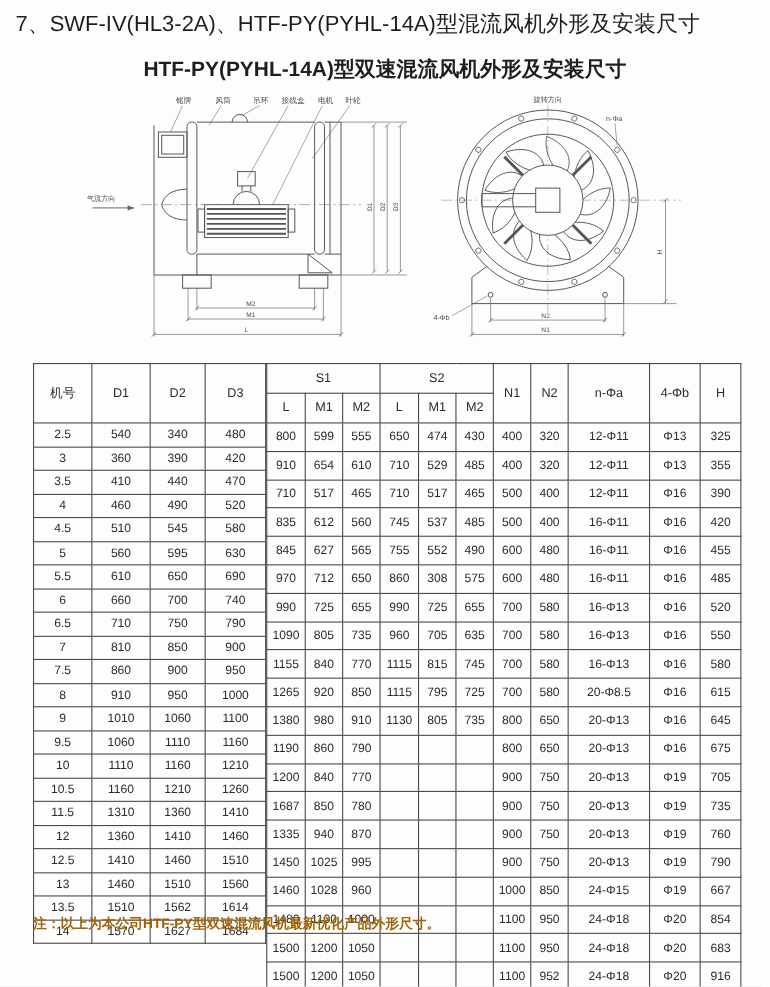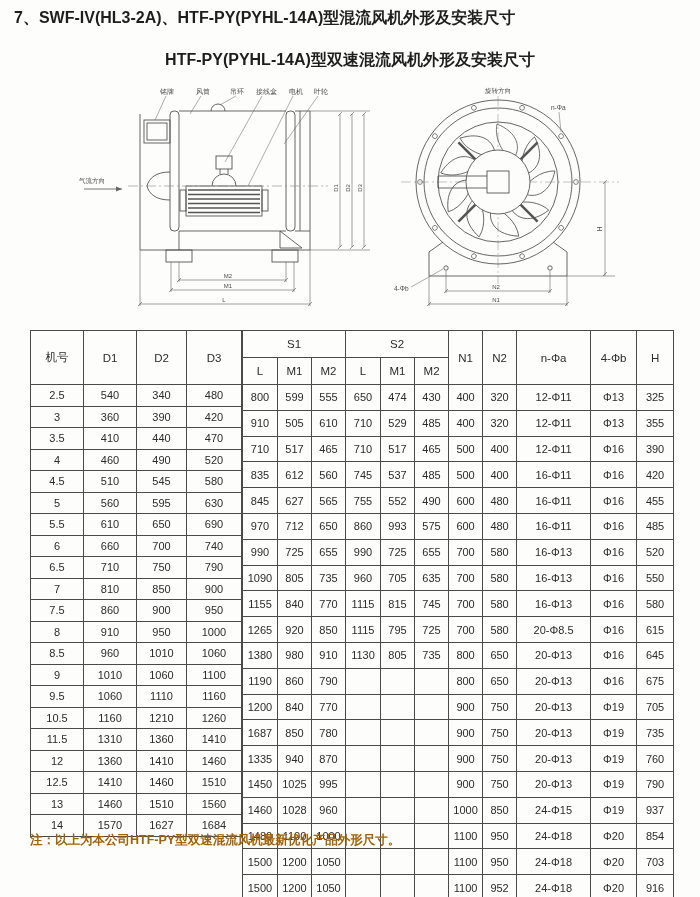--- a/index.html
+++ b/index.html
@@ -1,21 +1,21 @@
 <!DOCTYPE html>
 <html><head>
 <meta charset="utf-8">
 <style>
   html,body{margin:0;padding:0;background:#e8e8e8;}
   .page{position:relative;width:700px;height:897px;background:#fdfdfc;overflow:hidden;
         font-family:"Liberation Sans","DejaVu Sans",sans-serif;color:#2b2b2b;}
-  .title{position:absolute;left:14px;top:8px;width:680px;font-size:16px;font-weight:bold;
+  .title{position:absolute;left:14px;top:8px;width:680px;font-size:20px;font-weight:normal;
          letter-spacing:0px;color:#1e1e1e;white-space:nowrap;}
   .subtitle{position:absolute;left:0;top:50px;width:700px;text-align:center;
-            font-size:16px;font-weight:bold;color:#1e1e1e;}
+            font-size:19px;font-weight:bold;color:#1e1e1e;}
   svg text{font-family:"Liberation Sans","DejaVu Sans",sans-serif;fill:#4a4a4a;}
   .drw{position:absolute;}
   
   .tbl-wrap{position:absolute;left:30px;top:330px;display:flex;align-items:flex-start;}
   table{border-collapse:collapse;table-layout:fixed;}
   th,td{border:1px solid #4a4a4a;text-align:center;vertical-align:middle;
         padding:0;font-size:11px;color:#2b2b2b;overflow:hidden;white-space:nowrap;}
   th{font-weight:normal;font-size:11.5px;}
   .t-left{width:211px;}
   .t-left thead th{height:53px;}
@@ -312,38 +312,38 @@
             <td>900</td>
             <td>950</td>
           </tr>
           <tr>
             <td>8</td>
             <td>910</td>
             <td>950</td>
             <td>1000</td>
           </tr>
           <tr>
-            <td>8.5</td>
-            <td>960</td>
-            <td>1010</td>
-            <td>1060</td>
-          </tr>
-          <tr>
             <td>9</td>
             <td>1010</td>
             <td>1060</td>
             <td>1100</td>
           </tr>
           <tr>
             <td>9.5</td>
             <td>1060</td>
             <td>1110</td>
             <td>1160</td>
           </tr>
           <tr>
+            <td>10</td>
+            <td>1110</td>
+            <td>1160</td>
+            <td>1210</td>
+          </tr>
+          <tr>
             <td>10.5</td>
             <td>1160</td>
             <td>1210</td>
             <td>1260</td>
           </tr>
           <tr>
             <td>11.5</td>
             <td>1310</td>
             <td>1360</td>
             <td>1410</td>
@@ -358,20 +358,26 @@
             <td>12.5</td>
             <td>1410</td>
             <td>1460</td>
             <td>1510</td>
           </tr>
           <tr>
             <td>13</td>
             <td>1460</td>
             <td>1510</td>
             <td>1560</td>
+          </tr>
+          <tr>
+            <td>13.5</td>
+            <td>1510</td>
+            <td>1562</td>
+            <td>1614</td>
           </tr>
           <tr>
             <td>14</td>
             <td>1570</td>
             <td>1627</td>
             <td>1684</td>
           </tr>
         </tbody>
     </table>
 
@@ -417,21 +423,21 @@
             <td>474</td>
             <td>430</td>
             <td>400</td>
             <td>320</td>
             <td>12-Φ11</td>
             <td>Φ13</td>
             <td>325</td>
           </tr>
           <tr>
             <td>910</td>
-            <td>505</td>
+            <td>654</td>
             <td>610</td>
             <td>710</td>
             <td>529</td>
             <td>485</td>
             <td>400</td>
             <td>320</td>
             <td>12-Φ11</td>
             <td>Φ13</td>
             <td>355</td>
           </tr>
@@ -472,21 +478,21 @@
             <td>480</td>
             <td>16-Φ11</td>
             <td>Φ16</td>
             <td>455</td>
           </tr>
           <tr>
             <td>970</td>
             <td>712</td>
             <td>650</td>
             <td>860</td>
-            <td>993</td>
+            <td>308</td>
             <td>575</td>
             <td>600</td>
             <td>480</td>
             <td>16-Φ11</td>
             <td>Φ16</td>
             <td>485</td>
           </tr>
           <tr>
             <td>990</td>
             <td>725</td>
@@ -621,21 +627,21 @@
             <td>1460</td>
             <td>1028</td>
             <td>960</td>
             <td></td>
             <td></td>
             <td></td>
             <td>1000</td>
             <td>850</td>
             <td>24-Φ15</td>
             <td>Φ19</td>
-            <td>937</td>
+            <td>667</td>
           </tr>
           <tr>
             <td>1480</td>
             <td>1100</td>
             <td>1000</td>
             <td></td>
             <td></td>
             <td></td>
             <td>1100</td>
             <td>950</td>
@@ -647,21 +653,21 @@
             <td>1500</td>
             <td>1200</td>
             <td>1050</td>
             <td></td>
             <td></td>
             <td></td>
             <td>1100</td>
             <td>950</td>
             <td>24-Φ18</td>
             <td>Φ20</td>
-            <td>703</td>
+            <td>683</td>
           </tr>
           <tr>
             <td>1500</td>
             <td>1200</td>
             <td>1050</td>
             <td></td>
             <td></td>
             <td></td>
             <td>1100</td>
             <td>952</td>

